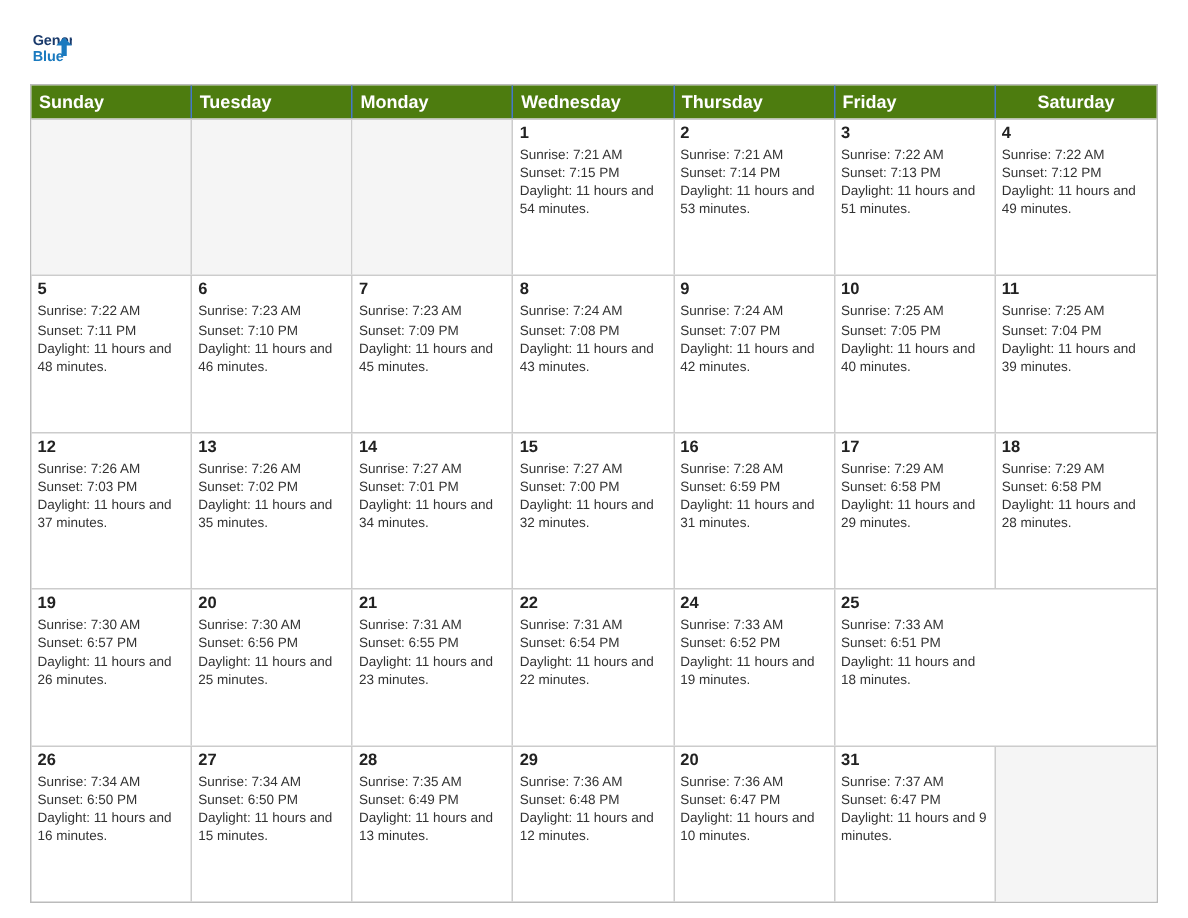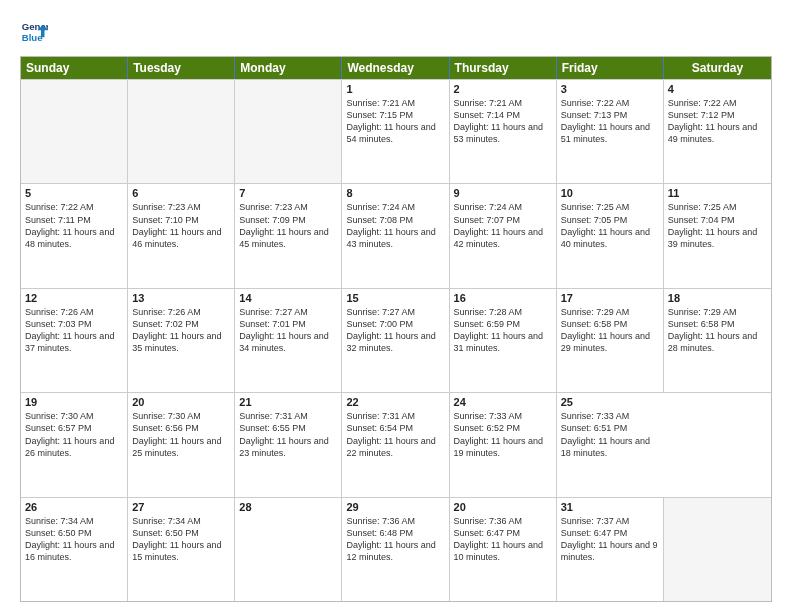--- a/index.html
+++ b/index.html
@@ -237,20 +237,21 @@
           <div class="cal-cell">
             <div class="cell-day">26</div>
             <div class="cell-info">Sunrise: 7:34 AM<br>Sunset: 6:50 PM<br>Daylight: 11 hours and 16 minutes.</div>
           </div>
           <div class="cal-cell">
             <div class="cell-day">27</div>
             <div class="cell-info">Sunrise: 7:34 AM<br>Sunset: 6:50 PM<br>Daylight: 11 hours and 15 minutes.</div>
           </div>
           <div class="cal-cell">
             <div class="cell-day">28</div>
+            <div class="cell-info">Sunrise: 7:35 AM<br>Sunset: 6:49 PM<br>Daylight: 11 hours and 13 minutes.</div>
           </div>
           <div class="cal-cell">
             <div class="cell-day">29</div>
             <div class="cell-info">Sunrise: 7:36 AM<br>Sunset: 6:48 PM<br>Daylight: 11 hours and 12 minutes.</div>
           </div>
           <div class="cal-cell">
             <div class="cell-day">20</div>
             <div class="cell-info">Sunrise: 7:36 AM<br>Sunset: 6:47 PM<br>Daylight: 11 hours and 10 minutes.</div>
           </div>
           <div class="cal-cell">

